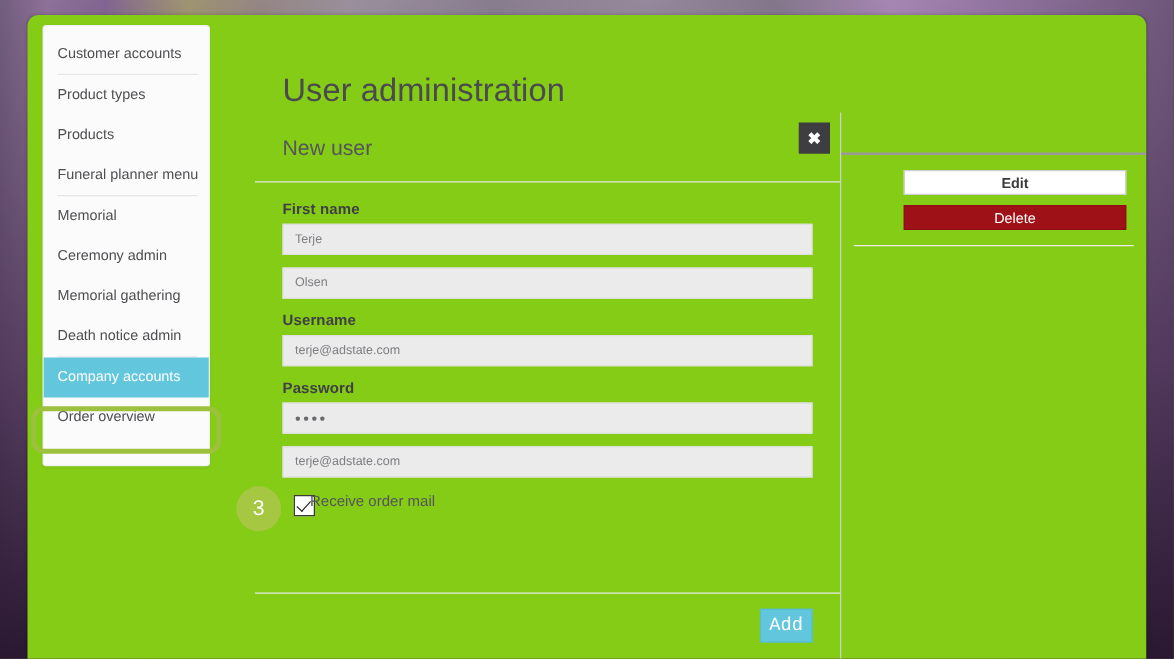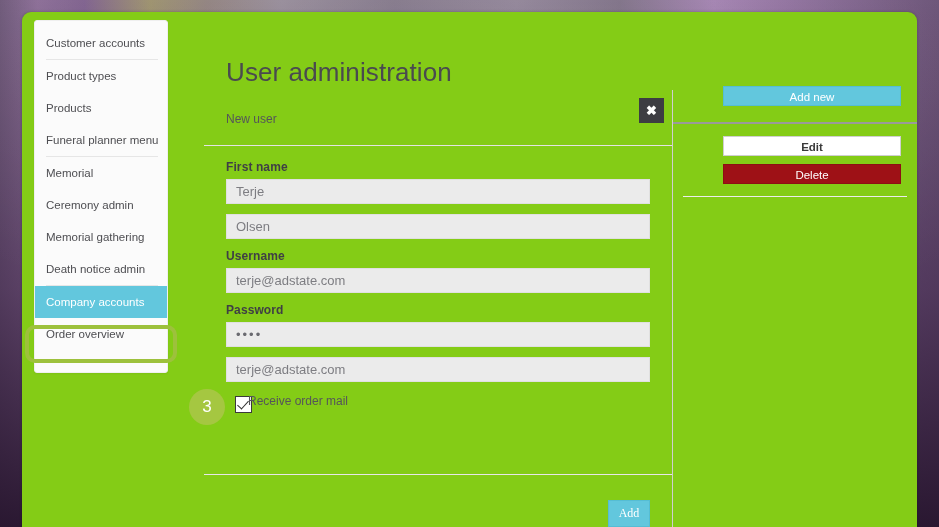--- a/index.html
+++ b/index.html
@@ -114,21 +114,21 @@
     padding: 28px 0 0 22px;
     letter-spacing: 0.1px;
   }
   #modal-head {
     position: relative;
     margin: 14px 0 0 0;
     padding: 0 10px 13px 22px;
     border-bottom: 1px solid #e3e3e3;
   }
   #modal-title {
-    font-size: 12px;
+    font-size: 17px;
     color: #55555a;
     line-height: 26px;
   }
   #close-btn {
     position: absolute;
     right: 8px;
     top: -8px;
     width: 25px;
     height: 25px;
     background: #3d3d42;
@@ -155,21 +155,21 @@
     color: #3f3f45;
     margin-bottom: 5px;
     letter-spacing: 0.1px;
   }
   .field-input {
     width: 100%;
     box-sizing: border-box;
     height: 25px;
     background: #ebebeb;
     border: 1px solid #e0e0e0;
-    font-size: 13px;
+    font-size: 10px;
     color: #7d7d82;
     padding: 0 9px;
     font-family: "Liberation Sans", sans-serif;
     outline: none;
   }
   .field-input::placeholder { color: #7d7d82; opacity: 1; }
   .field-input.pw {
     letter-spacing: 2px;
     font-size: 13px;
     color: #6a6a70;
@@ -233,29 +233,29 @@
     position: absolute;
     left: 0;
     bottom: 0;
     width: 468px;
     height: 52px;
     border-top: 1px solid #e7e7e7;
   }
   #add-btn {
     position: absolute;
     right: 22px;
-    top: 25px;
+    top: 12px;
     width: 42px;
     height: 27px;
     background: #62c7dd;
     border: 1px solid #55bdd4;
     color: #ffffff;
-    font-size: 12px;
-    cursor: pointer;
-    font-family: Liberation Serif, serif;
+    font-size: 15px;
+    cursor: pointer;
+    font-family: Liberation Mono, monospace;
     padding: 0;
   }
 
   
   #v-divider {
     position: absolute;
     left: 650px;
     top: 78px;
     width: 1px;
     height: 437px;
@@ -369,20 +369,19 @@
       </div>
 
     <div id="modal-footer">
       <button id="add-btn">Add</button>
     </div>
   </section>
 
   <div id="v-divider"></div>
 
   <aside id="right-panel">
-    <button class="rp-btn" id="btn-addnew">Add new</button>
     <div id="rp-rule"></div>
     <button class="rp-btn" id="btn-edit">Edit</button>
     <button class="rp-btn" id="btn-delete">Delete</button>
     <div id="rp-rule2"></div>
   </aside>
 
 </div>
 
 </body></html>

